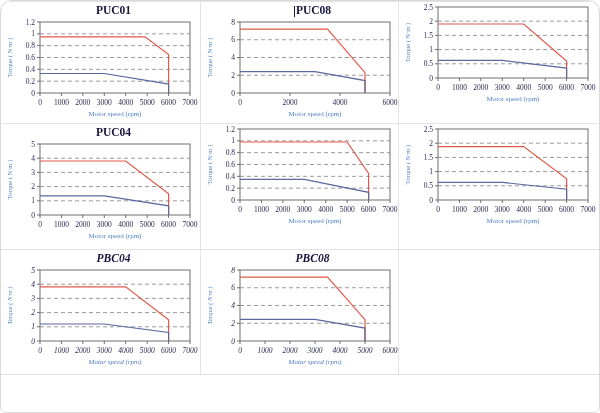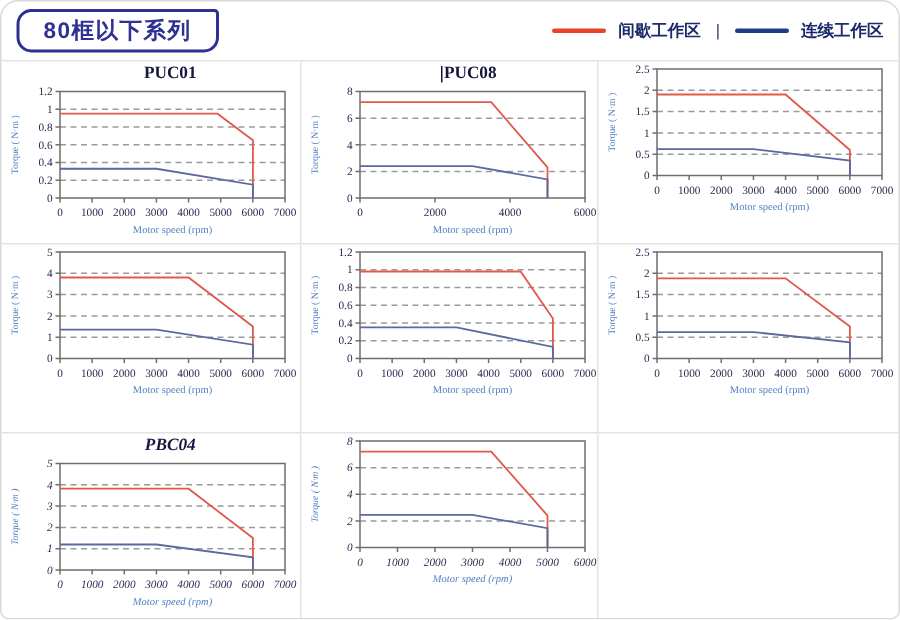--- a/index.html
+++ b/index.html
@@ -58,30 +58,20 @@
   .chart-title .cursor{
     display:inline-block;width:1px;height:11px;
     background:#16163f;vertical-align:middle;margin-right:1px;
   }
   svg text{font-family:"Liberation Serif",serif;}
 </style>
 </head>
 <body>
 
 <div class="card">
-  <div class="header">
-    <div class="badge">80框以下系列</div>
-    <div class="legend">
-      <span class="swatch red"></span>
-      <span>间歇工作区</span>
-      <span class="sep">|</span>
-      <span class="swatch blue"></span>
-      <span>连续工作区</span>
-    </div>
-  </div>
   <div class="grid">
       <div class="cell"><div class="chart-title"><span>PUC01</span></div><svg width="196" height="104" viewBox="0 0 196 104">
           <line x1="37" y1="63.166666666666664" x2="187" y2="63.166666666666664" stroke="#9a9a9a" stroke-width="1" stroke-dasharray="4 3"></line>
           <line x1="37" y1="51.33333333333333" x2="187" y2="51.33333333333333" stroke="#9a9a9a" stroke-width="1" stroke-dasharray="4 3"></line>
           <line x1="37" y1="39.5" x2="187" y2="39.5" stroke="#9a9a9a" stroke-width="1" stroke-dasharray="4 3"></line>
           <line x1="37" y1="27.666666666666664" x2="187" y2="27.666666666666664" stroke="#9a9a9a" stroke-width="1" stroke-dasharray="4 3"></line>
           <line x1="37" y1="15.833333333333329" x2="187" y2="15.833333333333329" stroke="#9a9a9a" stroke-width="1" stroke-dasharray="4 3"></line>
           <rect x="37" y="4" width="150" height="71" fill="none" stroke="#6e6e6e" stroke-width="1"></rect>
           <line x1="34" y1="75" x2="37" y2="75" stroke="#6e6e6e" stroke-width="1"></line>
           <text x="32" y="77.5" text-anchor="end" font-size="7.5" fill="#2a2a52">0</text>
@@ -178,21 +168,21 @@
           <text x="144.14285714285714" y="87" text-anchor="middle" font-size="7.5" fill="#2a2a52">5000</text>
           <line x1="165.57142857142856" y1="75" x2="165.57142857142856" y2="78" stroke="#6e6e6e" stroke-width="1"></line>
           <text x="165.57142857142856" y="87" text-anchor="middle" font-size="7.5" fill="#2a2a52">6000</text>
           <line x1="187" y1="75" x2="187" y2="78" stroke="#6e6e6e" stroke-width="1"></line>
           <text x="187" y="87" text-anchor="middle" font-size="7.5" fill="#2a2a52">7000</text>
           <text x="112" y="98" text-anchor="middle" font-size="7" fill="#4f7fc1">Motor speed (rpm)</text>
           <text x="9" y="39.5" text-anchor="middle" font-size="6.5" fill="#4f7fc1" transform="rotate(-90 9 39.5)">Torque ( N·m )</text>
           <polyline points="37.0,21.0 122.7,21.0 165.6,58.0 165.6,75.0" fill="none" stroke-width="1.2" stroke="#e0594a"></polyline>
           <polyline points="37.0,57.4 101.3,57.4 165.6,65.1 165.6,75.0" fill="none" stroke-width="1.2" stroke="#5c689f"></polyline>
         </svg></div>
-      <div class="cell"><svg width="196" height="104" viewBox="0 0 196 104">
+      <div class="cell"><div class="chart-title"><span>PUC04</span></div><svg width="196" height="104" viewBox="0 0 196 104">
           <line x1="37" y1="60.8" x2="187" y2="60.8" stroke="#9a9a9a" stroke-width="1" stroke-dasharray="4 3"></line>
           <line x1="37" y1="46.599999999999994" x2="187" y2="46.599999999999994" stroke="#9a9a9a" stroke-width="1" stroke-dasharray="4 3"></line>
           <line x1="37" y1="32.4" x2="187" y2="32.4" stroke="#9a9a9a" stroke-width="1" stroke-dasharray="4 3"></line>
           <line x1="37" y1="18.199999999999996" x2="187" y2="18.199999999999996" stroke="#9a9a9a" stroke-width="1" stroke-dasharray="4 3"></line>
           <rect x="37" y="4" width="150" height="71" fill="none" stroke="#6e6e6e" stroke-width="1"></rect>
           <line x1="34" y1="75" x2="37" y2="75" stroke="#6e6e6e" stroke-width="1"></line>
           <text x="32" y="77.5" text-anchor="end" font-size="7.5" fill="#2a2a52">0</text>
           <line x1="34" y1="60.8" x2="37" y2="60.8" stroke="#6e6e6e" stroke-width="1"></line>
           <text x="32" y="63.3" text-anchor="end" font-size="7.5" fill="#2a2a52">1</text>
           <line x1="34" y1="46.599999999999994" x2="37" y2="46.599999999999994" stroke="#6e6e6e" stroke-width="1"></line>
@@ -337,21 +327,21 @@
           <text x="144.14285714285714" y="87" text-anchor="middle" font-size="7.5" fill="#2a2a52">5000</text>
           <line x1="165.57142857142856" y1="75" x2="165.57142857142856" y2="78" stroke="#6e6e6e" stroke-width="1"></line>
           <text x="165.57142857142856" y="87" text-anchor="middle" font-size="7.5" fill="#2a2a52">6000</text>
           <line x1="187" y1="75" x2="187" y2="78" stroke="#6e6e6e" stroke-width="1"></line>
           <text x="187" y="87" text-anchor="middle" font-size="7.5" fill="#2a2a52">7000</text>
           <text x="112" y="98" text-anchor="middle" font-size="7" fill="#4f7fc1">Motor speed (rpm)</text>
           <text x="9" y="39.5" text-anchor="middle" font-size="6.5" fill="#4f7fc1" transform="rotate(-90 9 39.5)">Torque ( N·m )</text>
           <polyline points="37.0,20.8 122.7,20.8 165.6,53.7 165.6,75.0" fill="none" stroke-width="1.2" stroke="#e0594a"></polyline>
           <polyline points="37.0,58.0 101.3,58.0 165.6,66.5 165.6,75.0" fill="none" stroke-width="1.2" stroke="#5c689f"></polyline>
         </svg></div>
-      <div class="cell"><svg width="196" height="104" viewBox="0 0 196 104">
+      <div class="cell"><div class="chart-title"><span>PBC08</span></div><svg width="196" height="104" viewBox="0 0 196 104">
           <line x1="37" y1="57.25" x2="187" y2="57.25" stroke="#9a9a9a" stroke-width="1" stroke-dasharray="4 3"></line>
           <line x1="37" y1="39.5" x2="187" y2="39.5" stroke="#9a9a9a" stroke-width="1" stroke-dasharray="4 3"></line>
           <line x1="37" y1="21.75" x2="187" y2="21.75" stroke="#9a9a9a" stroke-width="1" stroke-dasharray="4 3"></line>
           <rect x="37" y="4" width="150" height="71" fill="none" stroke="#6e6e6e" stroke-width="1"></rect>
           <line x1="34" y1="75" x2="37" y2="75" stroke="#6e6e6e" stroke-width="1"></line>
           <text x="32" y="77.5" text-anchor="end" font-size="7.5" fill="#2a2a52">0</text>
           <line x1="34" y1="57.25" x2="37" y2="57.25" stroke="#6e6e6e" stroke-width="1"></line>
           <text x="32" y="59.75" text-anchor="end" font-size="7.5" fill="#2a2a52">2</text>
           <line x1="34" y1="39.5" x2="37" y2="39.5" stroke="#6e6e6e" stroke-width="1"></line>
           <text x="32" y="42" text-anchor="end" font-size="7.5" fill="#2a2a52">4</text>

